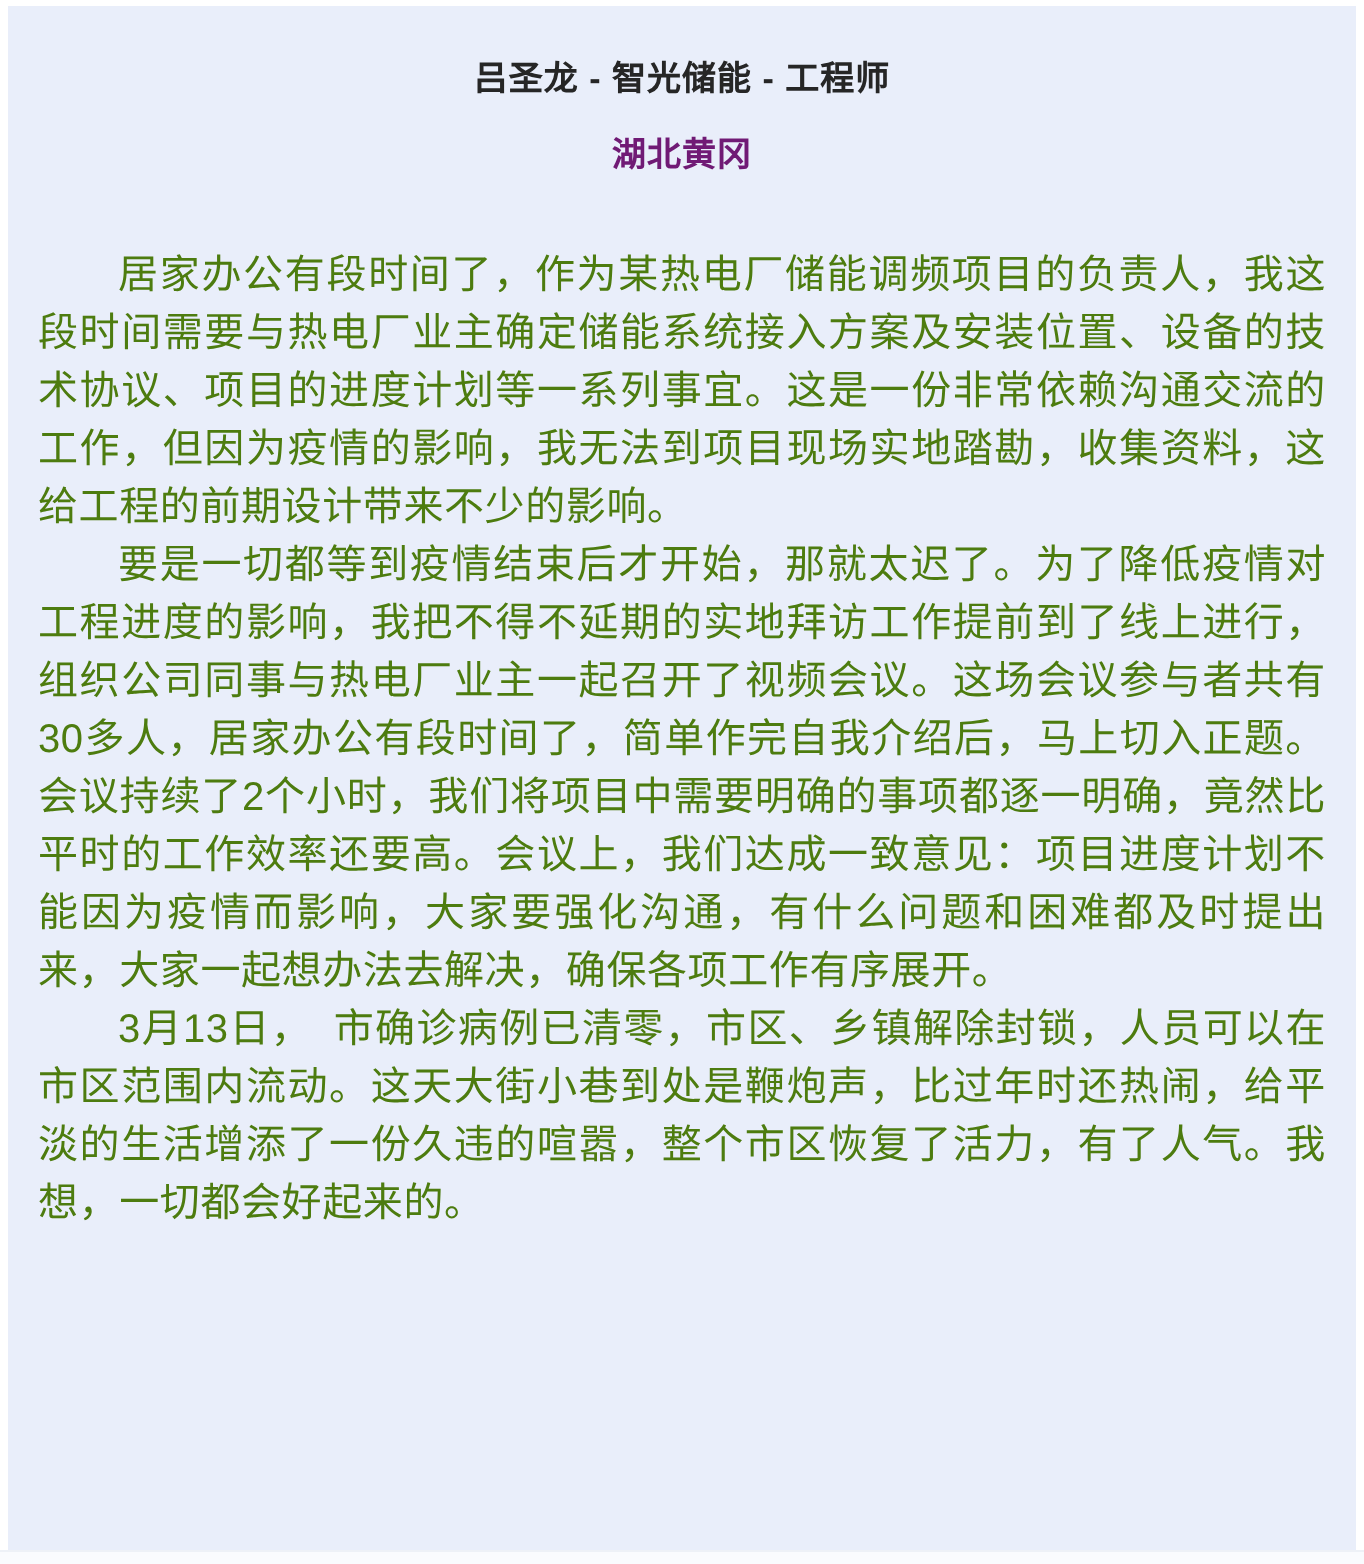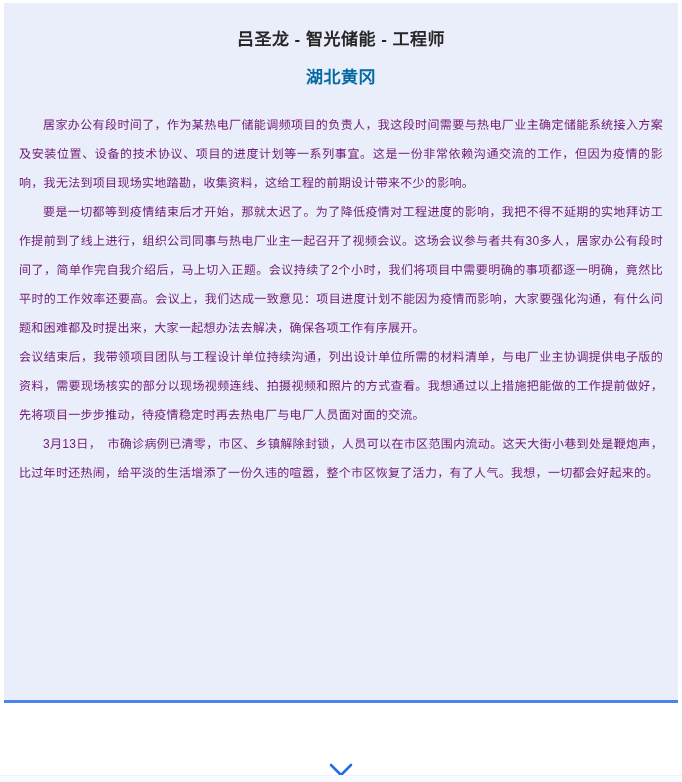--- a/index.html
+++ b/index.html
@@ -11,47 +11,47 @@
   .page {
     position: relative;
     width: 682px;
     height: 782px;
     background: #ffffff;
     overflow: hidden;
   }
   .article-panel {
     box-sizing: border-box;
     margin: 3px 4px 0 4px;
-    height: 700px;
+    height: 780px;
     background: #e9eefa;
     border-bottom: 3px solid #4c84e9;
     padding: 22px 15px 0 15px;
     overflow: hidden;
   }
   .page-title {
     margin: 0;
     text-align: center;
     font-size: 17px;
     font-weight: 700;
     color: #262626;
     letter-spacing: 0.5px;
   }
   .page-subtitle {
     margin: 13px 0 0 0;
     text-align: center;
     font-size: 17px;
     font-weight: 700;
-    color: #0369a1;
+    color: #701a75;
     letter-spacing: 0.5px;
   }
   .article-body {
-    margin-top: 23px;
-    font-size: 12px;
+    margin-top: 36px;
+    font-size: 20px;
     line-height: 29px;
-    color: #701a75;
+    color: #4d7c0f;
     text-align: justify;
     letter-spacing: 0.3px;
   }
   .article-body p {
     margin: 0;
     padding: 0;
   }
   .article-body p.indent {
     text-indent: 2em;
   }
@@ -87,21 +87,20 @@
 
   <div class="article-panel">
 
     <h1 class="page-title">吕圣龙 - 智光储能 - 工程师</h1>
 
     <h2 class="page-subtitle">湖北黄冈</h2>
 
     <div class="article-body">
       <p class="indent">居家办公有段时间了，作为某热电厂储能调频项目的负责人，我这段时间需要与热电厂业主确定储能系统接入方案及安装位置、设备的技术协议、项目的进度计划等一系列事宜。这是一份非常依赖沟通交流的工作，但因为疫情的影响，我无法到项目现场实地踏勘，收集资料，这给工程的前期设计带来不少的影响。</p>
       <p class="indent">要是一切都等到疫情结束后才开始，那就太迟了。为了降低疫情对工程进度的影响，我把不得不延期的实地拜访工作提前到了线上进行，组织公司同事与热电厂业主一起召开了视频会议。这场会议参与者共有30多人，居家办公有段时间了，简单作完自我介绍后，马上切入正题。会议持续了2个小时，我们将项目中需要明确的事项都逐一明确，竟然比平时的工作效率还要高。会议上，我们达成一致意见：项目进度计划不能因为疫情而影响，大家要强化沟通，有什么问题和困难都及时提出来，大家一起想办法去解决，确保各项工作有序展开。</p>
-      <p>会议结束后，我带领项目团队与工程设计单位持续沟通，列出设计单位所需的材料清单，与电厂业主协调提供电子版的资料，需要现场核实的部分以现场视频连线、拍摄视频和照片的方式查看。我想通过以上措施把能做的工作提前做好，先将项目一步步推动，待疫情稳定时再去热电厂与电厂人员面对面的交流。</p>
       <p class="indent">3月13日，　市确诊病例已清零，市区、乡镇解除封锁，人员可以在市区范围内流动。这天大街小巷到处是鞭炮声，比过年时还热闹，给平淡的生活增添了一份久违的喧嚣，整个市区恢复了活力，有了人气。我想，一切都会好起来的。</p>
     </div>
 
   </div>
 
   <div class="footer">
     <button class="expand-button">
       <span>
         <svg width="26" height="16" viewBox="0 0 26 16" fill="none" xmlns="http://www.w3.org/2000/svg">
           <polyline points="3,3 13,13 23,3" stroke="#2b6be0" stroke-width="2.6" fill="none" stroke-linecap="round" stroke-linejoin="round"></polyline>

